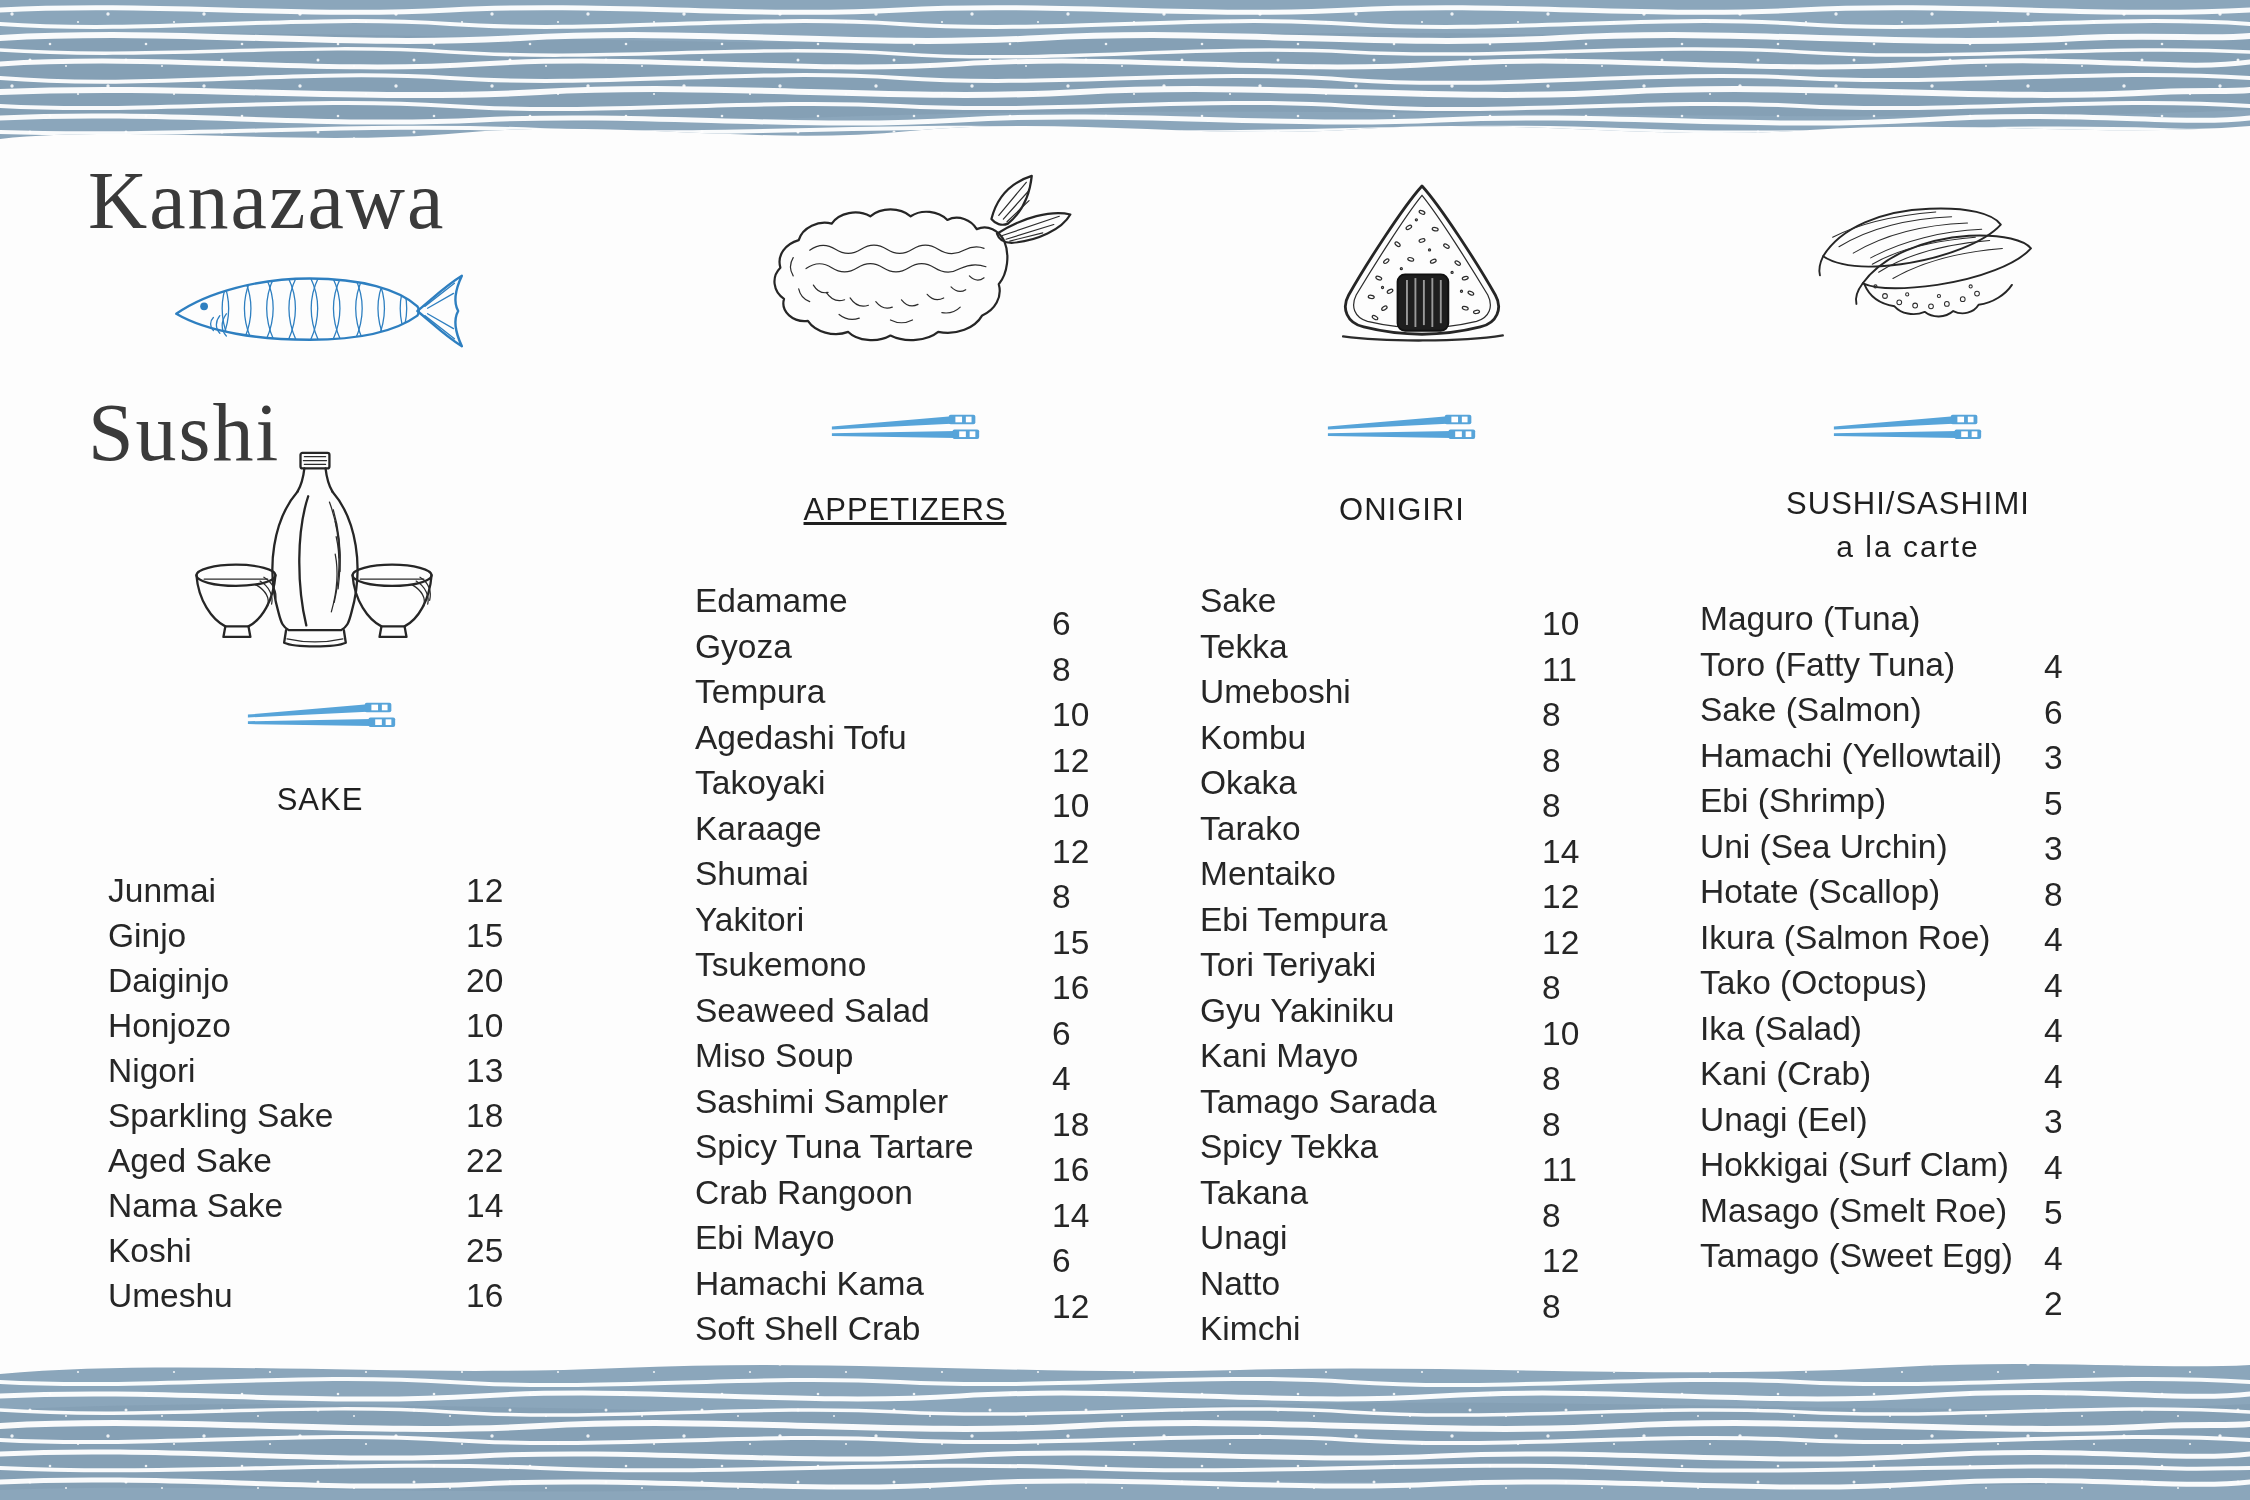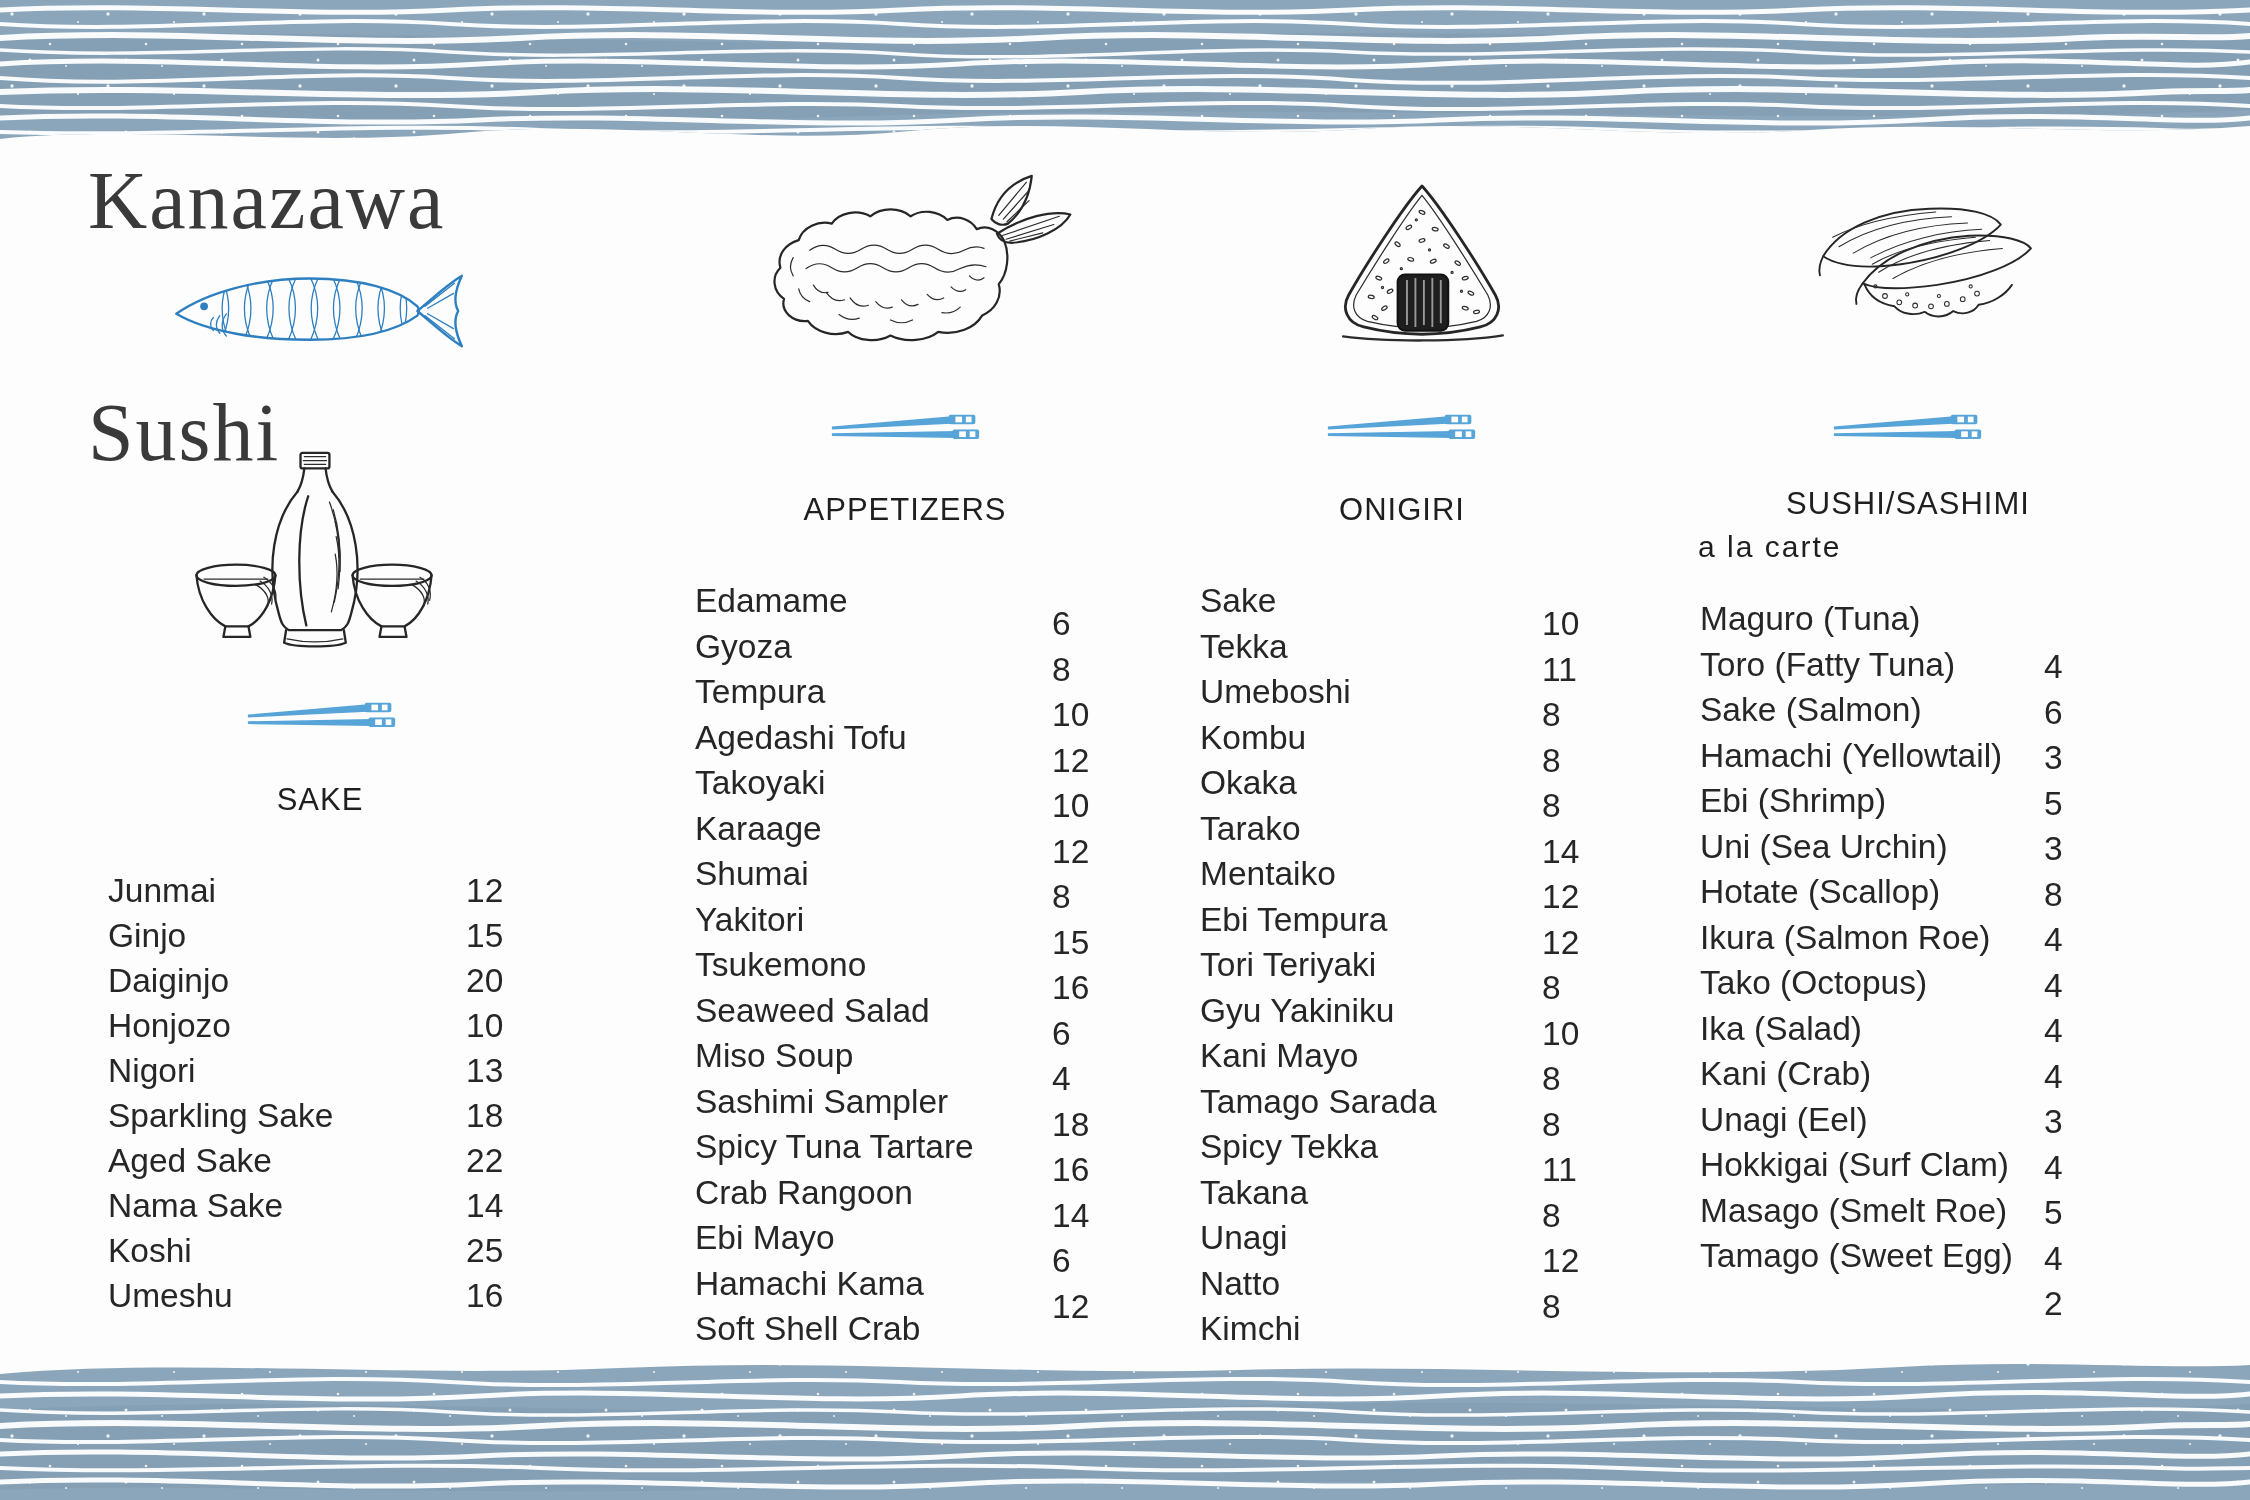--- a/index.html
+++ b/index.html
@@ -25,21 +25,21 @@
 
   .illo{position:absolute;}
   .ink-line{stroke:#262626;fill:none;stroke-width:2.4;stroke-linecap:round;stroke-linejoin:round;}
   .ink-thin{stroke:#2c2c2c;fill:none;stroke-width:1.3;stroke-linecap:round;}
   .blue-line{stroke:var(--accent_blue);fill:none;stroke-width:2.6;stroke-linecap:round;stroke-linejoin:round;}
   .blue-thin{stroke:var(--accent_blue);fill:none;stroke-width:1.4;stroke-linecap:round;}
   .stick{fill:var(--chopstick_blue);}
 
   .col-heading{position:absolute;width:420px;text-align:center;font-size:31px;
                letter-spacing:1px;color:#1f1f1f;}
-  .col-subheading{position:absolute;width:420px;text-align:left;font-size:30px;
+  .col-subheading{position:absolute;width:420px;text-align:center;font-size:30px;
                letter-spacing:2px;color:#1f1f1f;}
   .names,.prices{position:absolute;font-size:33.5px;line-height:45.5px;white-space:nowrap;color:#262626;}
   .sake-col .names,.sake-col .prices{line-height:45px;}
   .chops{position:absolute;width:152px;height:33px;}
 </style>
 </head>
 <body>
 
 <div class="menu">
 
@@ -357,21 +357,21 @@
         <div>13</div>
         <div>18</div>
         <div>22</div>
         <div>14</div>
         <div>25</div>
         <div>16</div>
       </div>
   </div>
 
   <div>
-    <div class="col-heading" style="left:695px;top:492px;">APPETIZERS</div>
+    <div class="col-heading" style="left:695px;top:492px;text-decoration:underline;">APPETIZERS</div>
     <div class="names" style="left:695px;top:578px;">
         <div>Edamame</div>
         <div>Gyoza</div>
         <div>Tempura</div>
         <div>Agedashi Tofu</div>
         <div>Takoyaki</div>
         <div>Karaage</div>
         <div>Shumai</div>
         <div>Yakitori</div>
         <div>Tsukemono</div>

